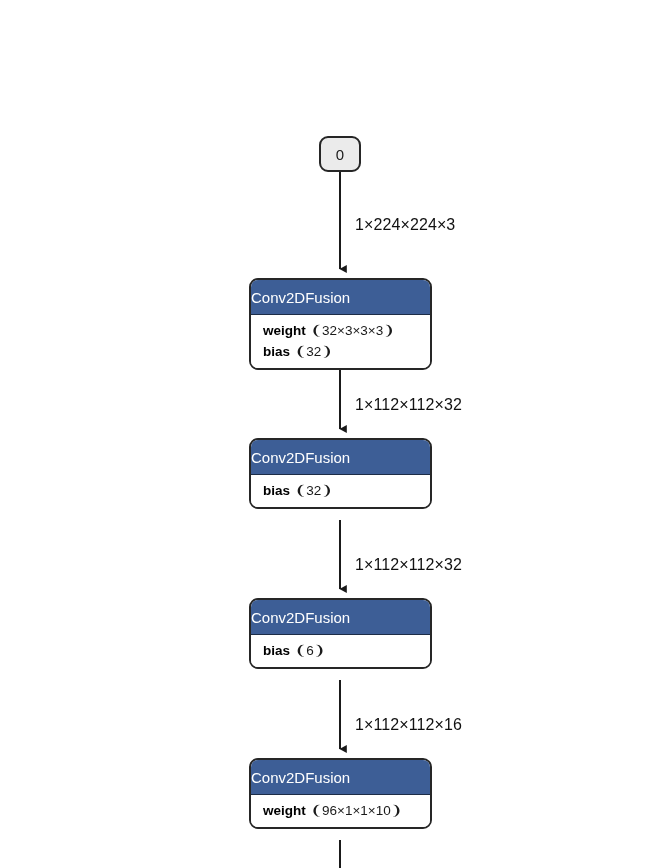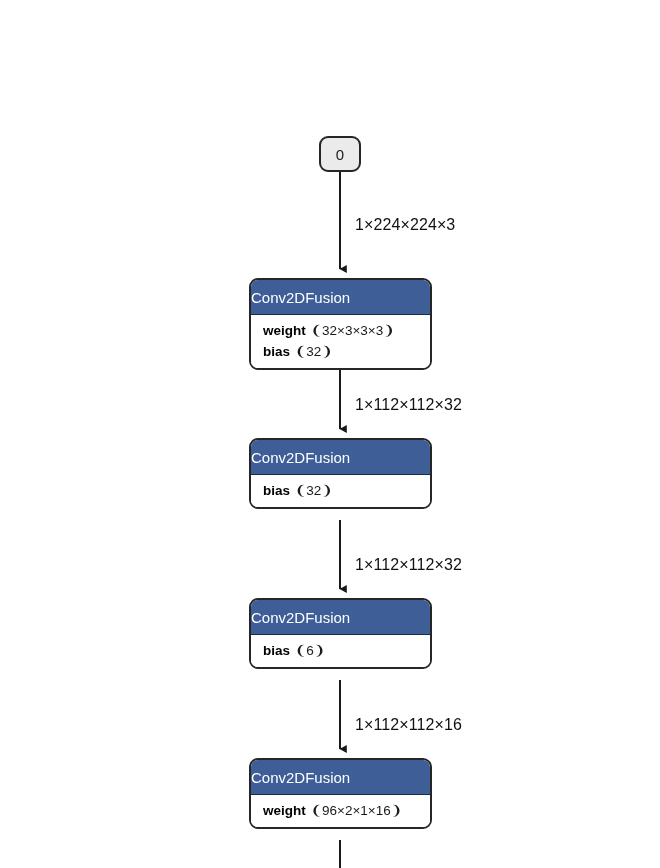--- a/index.html
+++ b/index.html
@@ -125,16 +125,16 @@
     </div>
     <div class="op-node" style="left: 249px; top: 598px; width: 183px; border-color: rgb(38, 38, 38);">
       <div class="op-header" style="background: rgb(61, 94, 150); color: rgb(255, 255, 255);">Conv2DFusion</div>
       <div class="op-body">
         <div class="attr-row"><span class="attr-name">bias</span><span class="attr-value">❨6❩</span></div>
       </div>
     </div>
     <div class="op-node" style="left: 249px; top: 758px; width: 183px; border-color: rgb(38, 38, 38);">
       <div class="op-header" style="background: rgb(61, 94, 150); color: rgb(255, 255, 255);">Conv2DFusion</div>
       <div class="op-body">
-        <div class="attr-row"><span class="attr-name">weight</span><span class="attr-value">❨96×2×1×16❩</span></div>
+        <div class="attr-row"><span class="attr-name">weight</span><span class="attr-value">❨96×1×1×10❩</span></div>
       </div>
     </div>
   </div>
 
 </body></html>

